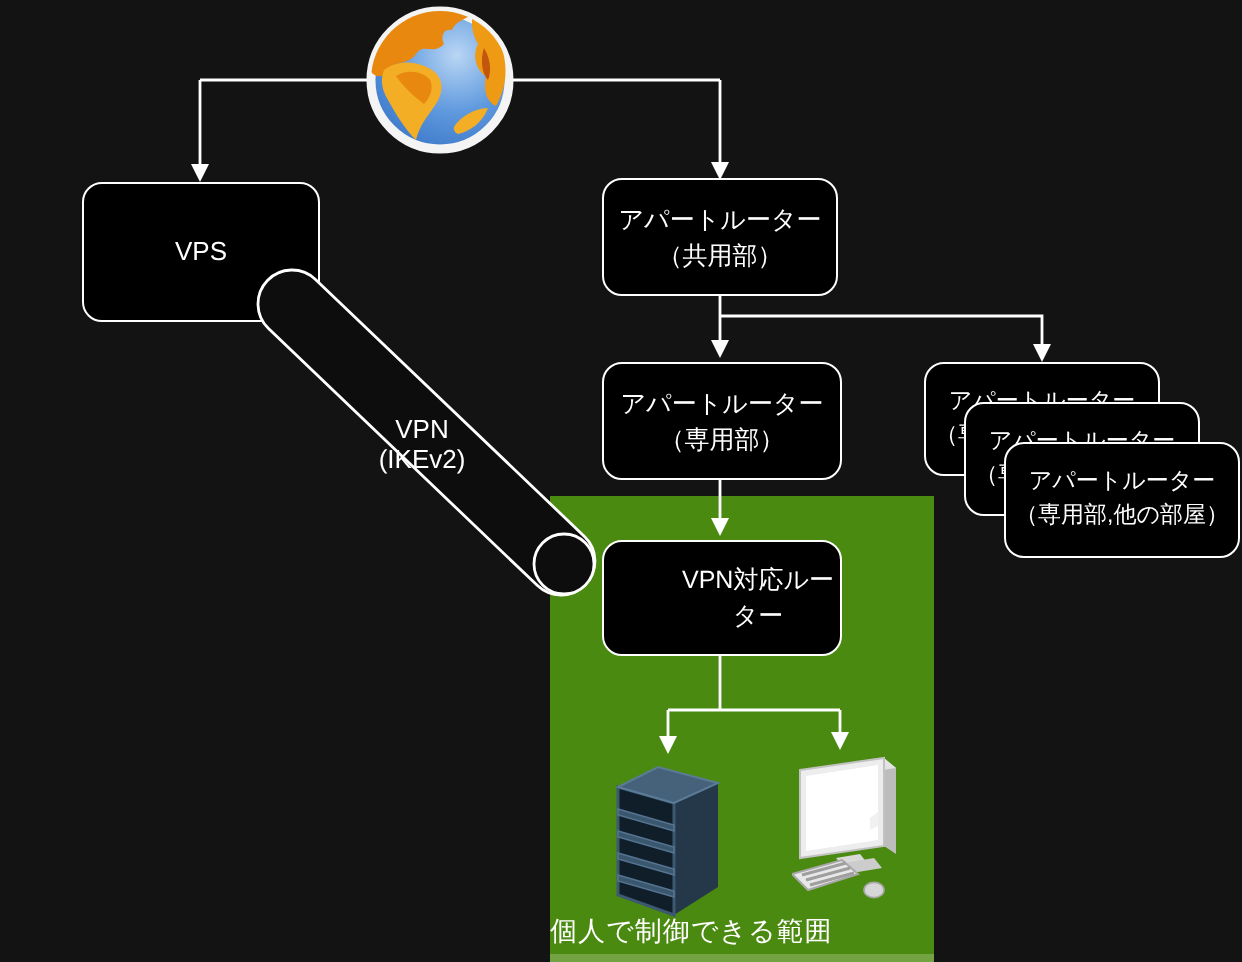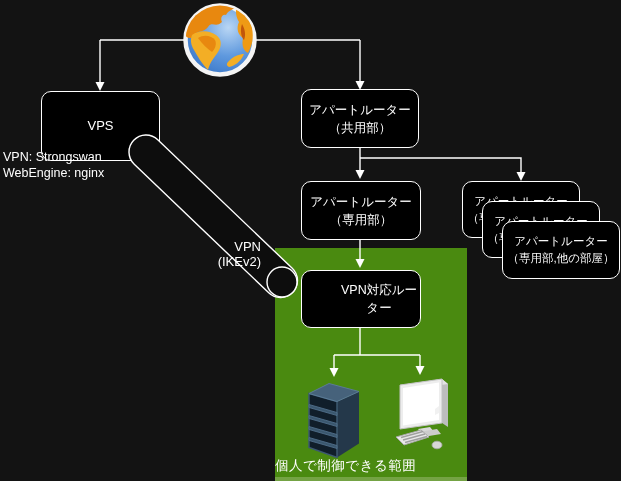--- a/index.html
+++ b/index.html
@@ -37,21 +37,21 @@
   #node-stack-back{left:462px;top:181px;width:118px;height:57px;}
   #node-stack-mid{left:482px;top:201px;width:118px;height:57px;}
   #node-stack-front{left:502px;top:221px;width:118px;height:58px;}
   #node-vpn-router{left:301px;top:270px;width:120px;height:58px;padding-left:36px;}
   #vps-notes{
     position:absolute;left:3px;top:149px;z-index:5;
     font-size:12.5px;line-height:16px;white-space:nowrap;
   }
   #tunnel-label{
     position:absolute;left:161px;top:207px;width:100px;z-index:5;
-    text-align:right;font-size:13px;line-height:15px;margin-top:32px;
+    text-align:center;font-size:13px;line-height:15px;
   }
   #globe{position:absolute;left:182px;top:2px;width:76px;height:76px;z-index:5;}
   #server-icon{position:absolute;left:307px;top:381px;width:54px;height:79px;z-index:5;}
   #pc-icon{position:absolute;left:396px;top:377px;width:64px;height:75px;z-index:5;}
 </style>
 </head>
 <body>
 
 <div id="canvas">
 
@@ -143,24 +143,20 @@
       <path d="M2,30 C4,14 16,3 34,3 L56,3 C50,9 46,8 44,13 C40,12 38,16 40,20 C34,26 30,19 26,25 C22,31 14,28 12,34 C8,38 3,36 2,30 Z" fill="#e8880f"></path>
       <path d="M6,22 C10,10 20,4 32,3 L20,3 C12,6 6,13 4,20 Z" fill="#c2470a"></path>
       <path d="M55,4 C62,9 68,17 70,26 C72,36 70,44 66,51 C60,48 60,41 61,36 C56,33 54,26 57,20 C54,15 53,9 55,4 Z" fill="#ef9a15"></path>
       <path d="M60,22 C63,27 64,33 62,38 C59,35 58,28 60,22 Z" fill="#c2560b"></path>
       <path d="M10,33 C18,27 28,29 34,33 C40,37 40,44 36,50 C32,56 28,60 26,68 C20,62 16,55 12,48 C9,43 8,38 10,33 Z" fill="#f3ae25"></path>
       <path d="M16,36 C22,32 30,34 33,38 C35,42 33,47 30,50 C26,47 20,42 16,36 Z" fill="#e8880f"></path>
       <path d="M46,60 C51,54 58,52 62,52 C59,60 52,64 47,65 C45,64 44,62 46,60 Z" fill="#f3ae25"></path>
     </g>
   </svg>
 
-  <div id="vps-notes">
-    <div>VPN: Strongswan</div>
-    <div>WebEngine: nginx</div>
-  </div>
 
   <svg id="server-icon" viewBox="0 0 54 78">
     <polygon points="30,20 52,10 52,62 30,76" fill="#24384a"></polygon>
     <polygon points="2,12 30,20 30,76 2,66" fill="#101e2a" stroke="#3c5970" stroke-width="1.5"></polygon>
     <polygon points="2,12 22,2 52,10 30,20" fill="#46627b" stroke="#5b7b96" stroke-width="1"></polygon>
     <g fill="#3a576e" stroke="#547491" stroke-width="0.8">
       <polygon points="2,23 30,31 30,34 2,26"></polygon>
       <polygon points="2,34 30,42 30,45 2,37"></polygon>
       <polygon points="2,45 30,53 30,56 2,48"></polygon>
       <polygon points="2,56 30,64 30,67 2,59"></polygon>

